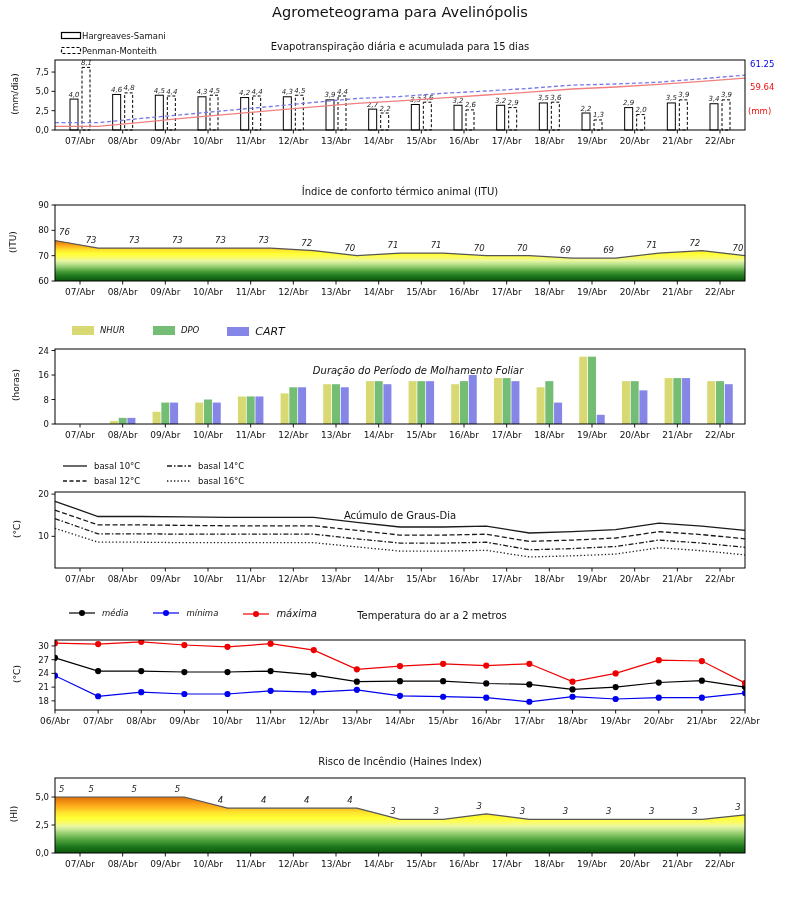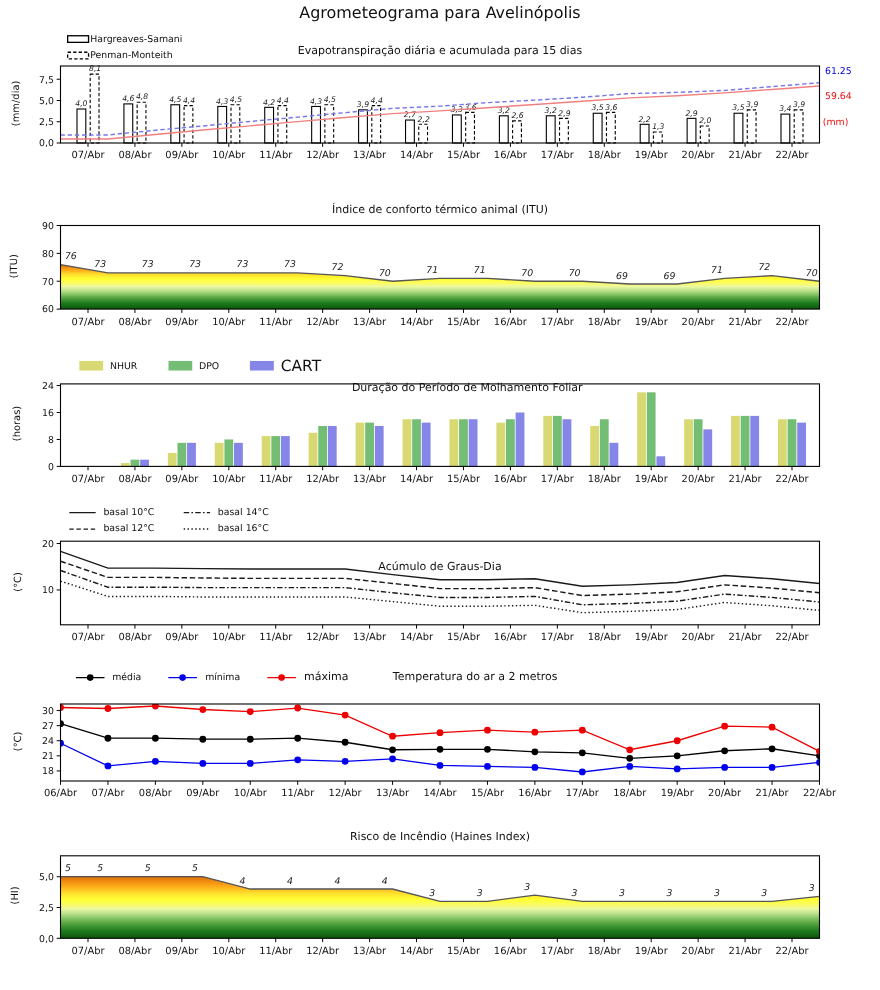--- a/index.html
+++ b/index.html
@@ -5,21 +5,21 @@
   html,body{margin:0;padding:0;background:#fff;}
   body{width:800px;height:900px;position:relative;font-family:"DejaVu Sans",sans-serif;color:#111;overflow:hidden;}
   .abs{position:absolute;}
   #chart-svg{position:absolute;left:0;top:0;}
   .main-title{left:0;top:4px;width:800px;text-align:center;font-size:14.5px;color:#111;}
   .panel-title{width:800px;left:0;text-align:center;font-size:10px;color:#111;}
   .ylab{width:90px;text-align:center;font-size:9px;transform:rotate(-90deg);color:#111;}
   .legend{display:flex;align-items:center;gap:0;font-size:8.5px;color:#111;}
   .legend-col{display:grid;grid-template-columns:104px 112px;grid-auto-rows:15px;align-items:center;font-size:8.5px;}
   .li{display:flex;align-items:center;gap:6px;}
-  .lrow{display:flex;align-items:center;gap:28px;}
+  .lrow{display:flex;align-items:flex-start;gap:28px;font-style:italic;}
   svg.samp{flex:0 0 auto;}
 </style>
 </head>
 <body>
 
 <svg id="chart-svg" width="800" height="900">
     <linearGradient id="grad-itu" gradientUnits="userSpaceOnUse" x1="0" y1="281" x2="0" y2="205">
       <stop offset="0" stop-color="#0b560b"></stop>
       <stop offset="0.07" stop-color="#1e7a1e"></stop>
       <stop offset="0.13" stop-color="#4ea13c"></stop>
@@ -542,21 +542,21 @@
   <span class="li">
     <svg class="samp" width="22" height="9">
         <rect x="0" y="0" width="22" height="9" fill="#74bd74"></rect>
       </svg>
     <span style="font-size:8.5px;">DPO</span>
   </span>
   <span class="li">
     <svg class="samp" width="22" height="9">
         <rect x="0" y="0" width="22" height="9" fill="#8686e8"></rect>
       </svg>
-    <span style="font-size:14px;">CART</span>
+    <span style="font-size:11px;">CART</span>
   </span>
   <span style="font-size:10px;margin-top:40px;">Duração do Período de Molhamento Foliar</span>
 </div>
 <div class="abs ylab" style="left:-29px;top:380px;">(horas)</div>
 
 <div class="abs panel-title" style="top:471px;margin-top:39px;">Acúmulo de Graus-Dia</div>
 <div class="abs ylab" style="left:-28px;top:524px;">(°C)</div>
 <div class="abs legend-col" style="left:62px;top:458px;">
   <span class="li">
     <svg class="samp" width="26" height="8">

